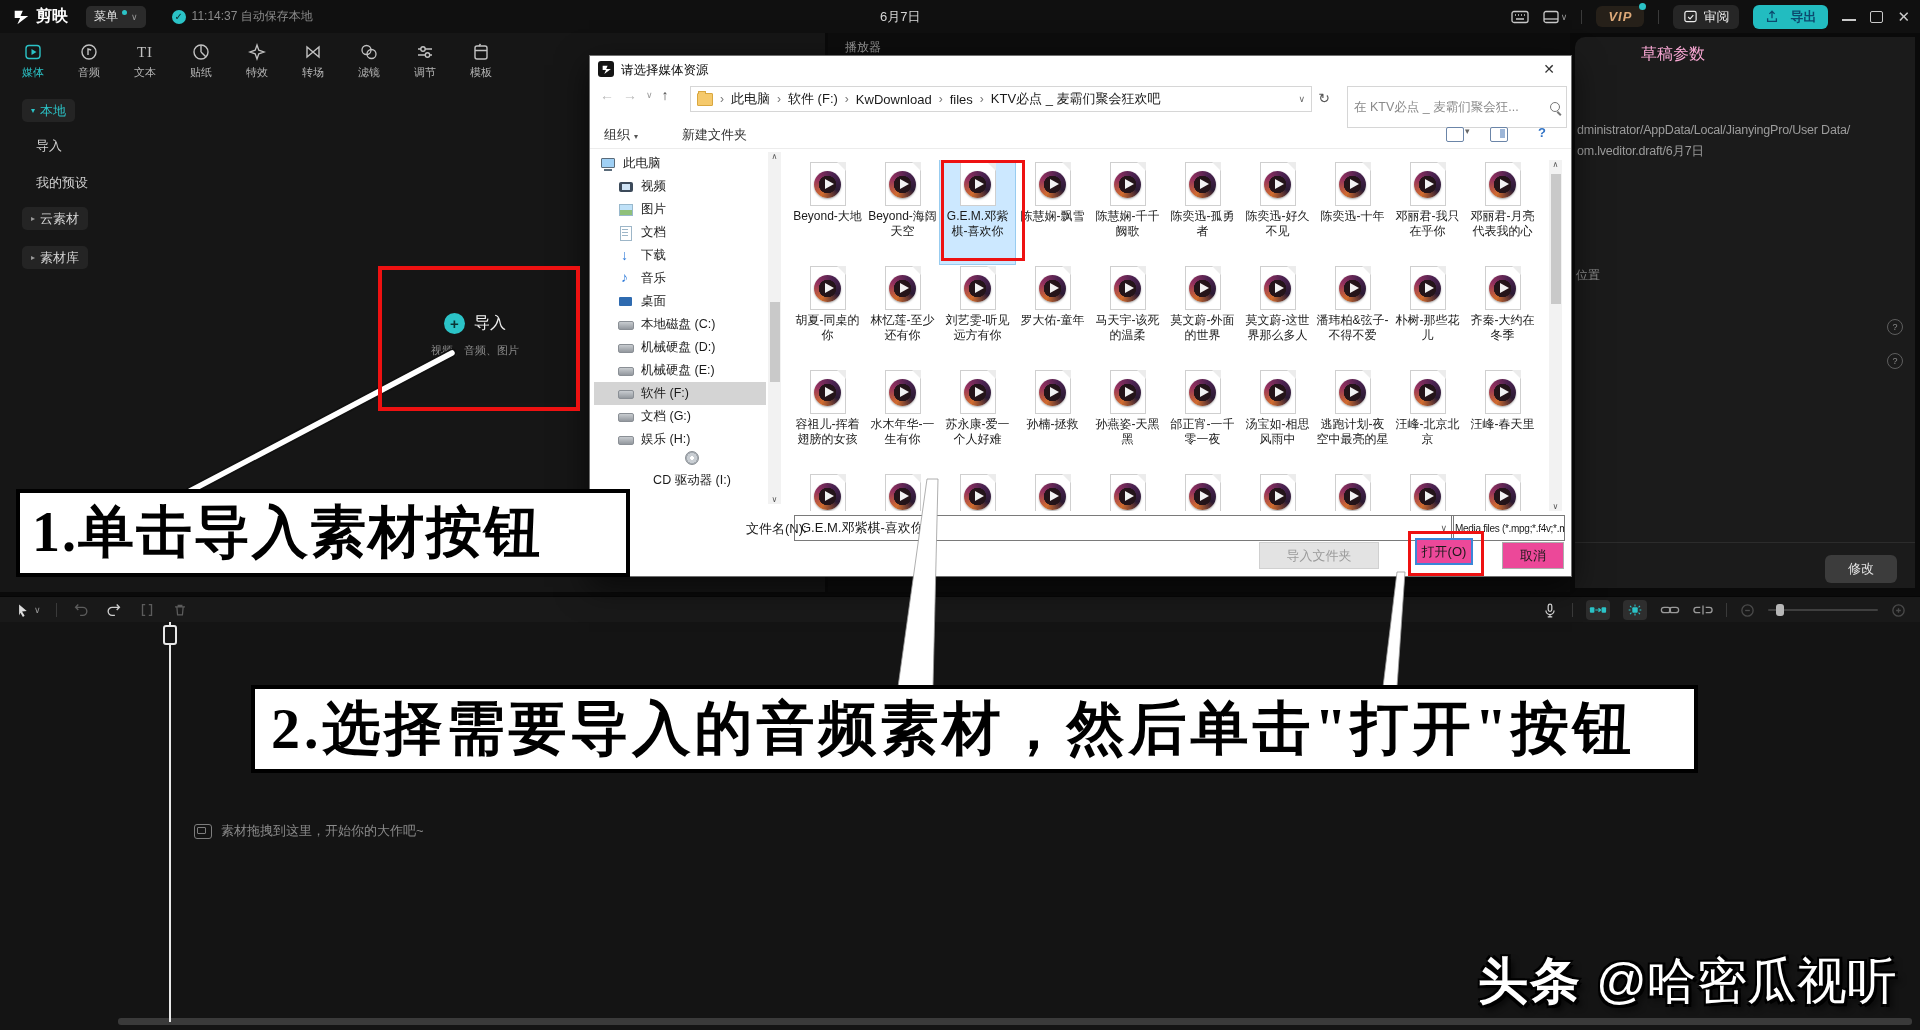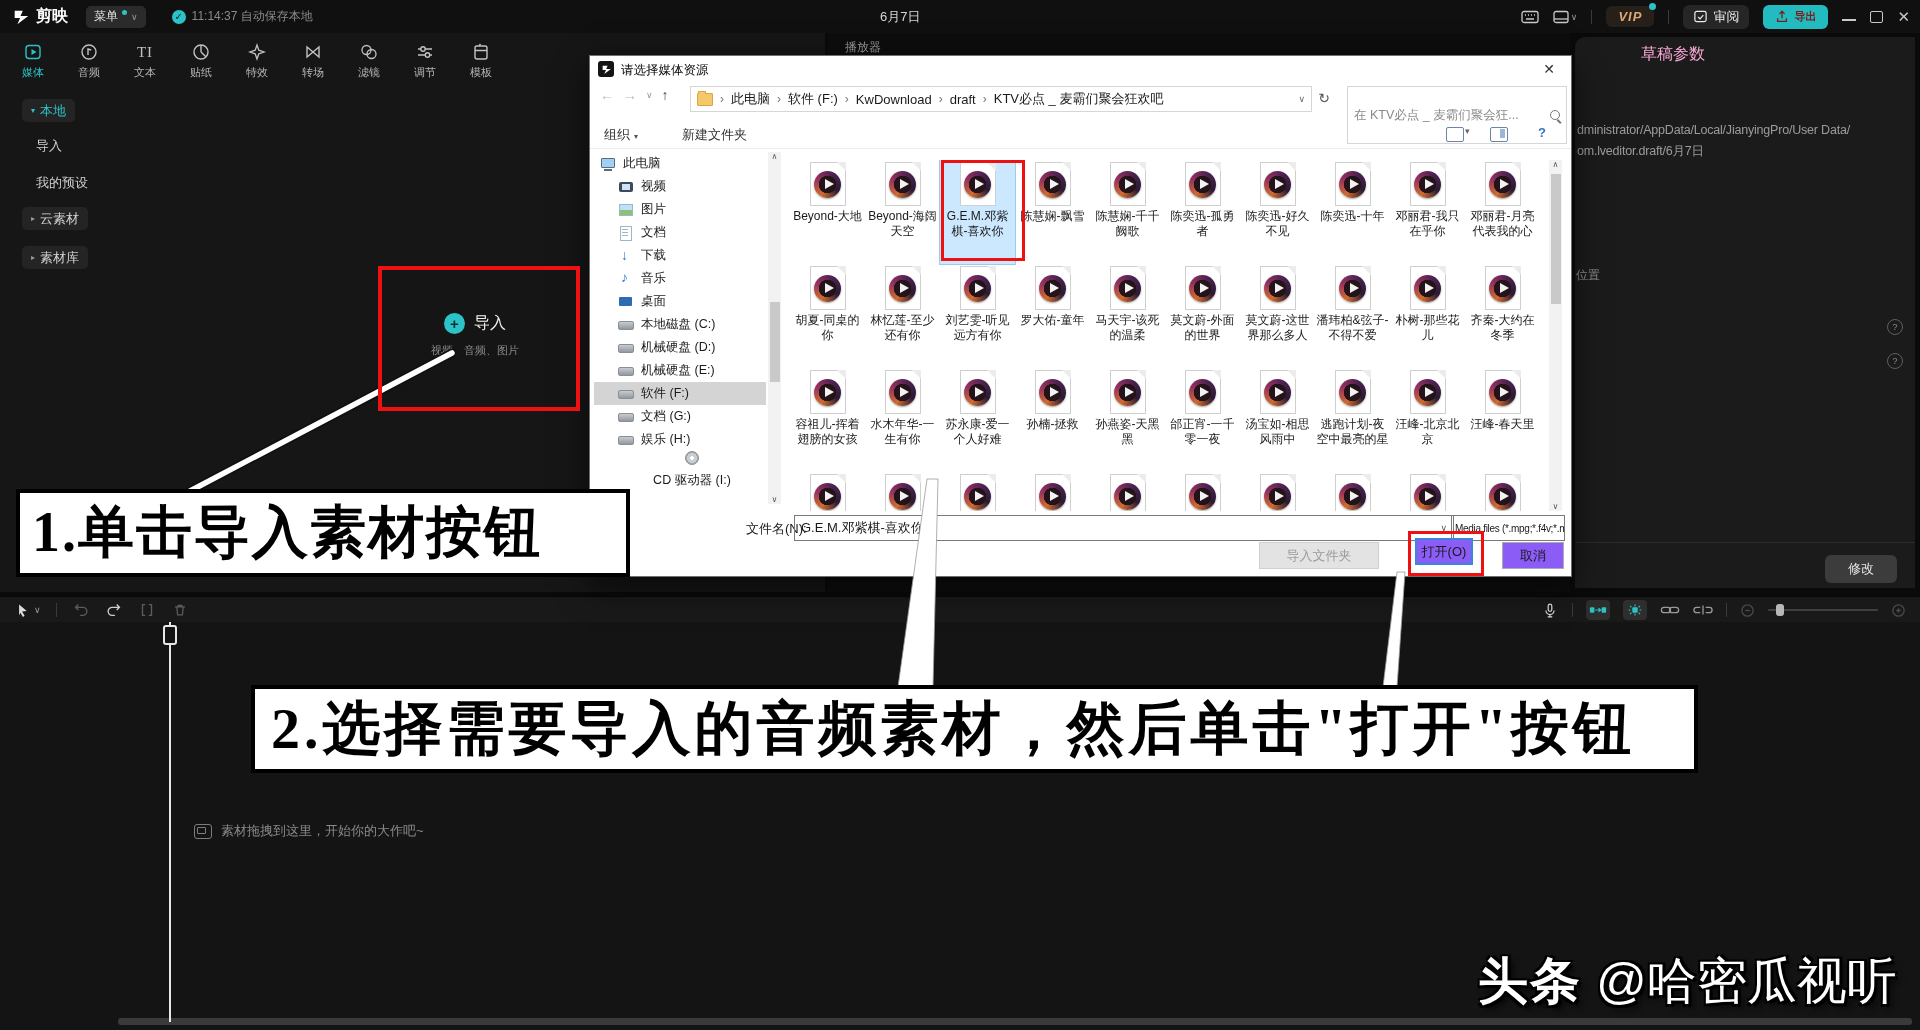--- a/index.html
+++ b/index.html
@@ -21,22 +21,22 @@
     display:flex;align-items:center;justify-content:center;font-weight:bold}
   #doc-title{left:880px;top:8px;color:#d6d6d6;font-size:13px}
   .tb-right{position:absolute;right:10px;top:0;height:33px;display:flex;align-items:center;gap:14px}
   .tb-ic{color:#c9c9c9;display:flex;align-items:center;gap:2px}
   .tb-sep{width:1px;height:14px;background:#3a3a3a}
   .vip{position:relative;background:#262019;border-radius:6px;padding:3px 12px;color:#dca878;
     font-weight:bold;font-size:13px;font-style:italic;letter-spacing:1px}
   .vip-dot{position:absolute;right:-2px;top:-3px;width:7px;height:7px;border-radius:50%;background:#2bc3c7}
   .review-btn{background:#262626;border-radius:6px;height:24px;display:flex;align-items:center;gap:5px;
     padding:0 10px;color:#ececec;font-size:13px}
-  .export-btn{background:#22bcc0;border-radius:6px;height:24px;display:flex;align-items:center;gap:5px;
-    padding:0 12px;color:#7f1d1d;font-size:11px;font-weight:bold}
+  .export-btn{background:#22bcc0;border-radius:6px;height:24px;display:flex;align-items:center;gap:11px;
+    padding:0 12px;color:#0c4a6e;font-size:13px;font-weight:bold}
   .win-min{width:14px;height:2px;background:#c9c9c9;margin-top:6px}
   .win-restore{width:11px;height:10px;border:1.5px solid #c9c9c9;border-radius:2px}
   .win-close{color:#c9c9c9;font-size:15px;line-height:1}
 
   
   #media-panel{left:0;top:33px;width:825px;height:559px;background:#161616}
   #ribbon{display:flex;gap:10px;padding:6px 0 0 10px}
   .rtab{width:46px;display:flex;flex-direction:column;align-items:center;gap:2px;color:#c2c2c2;padding:2px 0}
   .rtab .rtlabel{font-size:11px;color:#b5b5b5}
   .rtab.active,.rtab.active .rtlabel{color:#2bc3c7}
@@ -116,21 +116,21 @@
     display:flex;align-items:center;padding-left:6px;overflow:hidden}
   .folder-ic{width:14px;height:11px;background:#f5c96b;border:1px solid #d9a73f;border-radius:1px;position:relative;flex:none}
   .folder-ic::before{content:"";position:absolute;left:0;top:-3px;width:6px;height:2px;background:#f5c96b;
     border:1px solid #d9a73f;border-bottom:none;border-radius:1px 1px 0 0}
   .bc-sep{color:#777;margin:0 7px;font-size:12px}
   .bc-seg{white-space:nowrap;color:#1a1a1a}
   .addr-chev{margin-left:auto;margin-right:6px;color:#666;font-size:9px}
   .refresh-btn{position:absolute;left:722px;top:4px;width:24px;height:24px;display:flex;align-items:center;
     justify-content:center;color:#555;font-size:14px}
   .search-box{position:absolute;left:757px;top:4px;width:206px;height:24px;border:1px solid #d6d6d6;display:flex;
-    align-items:center;padding:16px 6px;color:#8a8a8a;white-space:nowrap;overflow:hidden;font-size:12.5px}
+    align-items:center;padding:8px 6px;color:#8a8a8a;white-space:nowrap;overflow:hidden;font-size:12.5px}
   .mag{margin-left:auto;width:8px;height:8px;border:1.5px solid #777;border-radius:50%;position:relative;flex:none}
   .mag::after{content:"";position:absolute;left:7px;top:8px;width:5px;height:1.5px;background:#777;transform:rotate(45deg);transform-origin:0 0}
   .dlg-toolbar{position:absolute;left:0;top:64px;width:100%;height:28px;border-bottom:1px solid #ececec}
   .org-label{position:absolute;left:14px;top:6px;color:#333}
   .org-label .tri{color:#555;font-size:8px;margin-left:4px}
   .newfolder-label{position:absolute;left:92px;top:6px;color:#333}
   .view-ic{position:absolute;left:856px;top:7px;width:16px;height:13px;border:1.5px solid #6b85a8;border-radius:2px}
   .view-ic::after{content:"▾";position:absolute;left:18px;top:-2px;color:#666;font-size:9px}
   .pane-ic{position:absolute;left:900px;top:7px;width:16px;height:13px;border:1.5px solid #6b85a8;border-radius:2px}
   .pane-ic::after{content:"";position:absolute;right:2px;top:1px;width:5px;height:9px;background:#9db6d8}
@@ -173,21 +173,21 @@
   .fname{margin-top:3px;font-size:12px;line-height:1.25;color:#1a1a1a;text-align:center;max-width:72px;word-break:break-all}
 
   
   .fn-label{position:absolute;left:156px;top:464px}
   .fn-input{position:absolute;left:204px;top:459px;width:646px;height:24px;border:1px solid #7a7a7a;
     display:flex;align-items:center;padding:0 6px;white-space:nowrap;overflow:hidden}
   .fn-input .chev{margin-left:auto;color:#555}
   .ft-select{position:absolute;left:861px;top:459px;width:106px;height:24px;border:1px solid #7a7a7a;
     display:flex;align-items:center;padding:0 3px;font-size:10px;letter-spacing:-.3px;white-space:nowrap;overflow:hidden}
   .btn{position:absolute;height:27px;display:flex;align-items:center;justify-content:center;font-size:13px;
-    background:#8b5cf6;border:1px solid #adadad;box-sizing:border-box}
+    background:#ec4899;border:1px solid #adadad;box-sizing:border-box}
   #btn-import-folder{left:669px;top:486px;width:120px;background:#e3e3e3;border-color:#d0d0d0;color:#9b9b9b}
   #btn-open{left:825px;top:482px;width:58px;border:2px solid #3a87d9}
   #btn-cancel{left:912px;top:486px;width:62px}
 
   
   .redbox{position:absolute;border:3px solid #ee1111;z-index:55;pointer-events:none}
   #red-import{left:378px;top:266px;width:194px;height:137px;border-width:4px}
   #red-file{left:941px;top:160px;width:78px;height:95px}
   #red-open{left:1408px;top:531px;width:70px;height:39px}
   #callout-svg{position:absolute;left:0;top:0;z-index:50;pointer-events:none}
@@ -466,21 +466,21 @@
       <span class="addr-box">
         <span class="folder-ic"></span>
         <span style="display:flex;align-items:center">
             <span class="bc-sep">›</span>
             <span class="bc-seg">此电脑</span>
             <span class="bc-sep">›</span>
             <span class="bc-seg">软件 (F:)</span>
             <span class="bc-sep">›</span>
             <span class="bc-seg">KwDownload</span>
             <span class="bc-sep">›</span>
-            <span class="bc-seg">draft</span>
+            <span class="bc-seg">files</span>
             <span class="bc-sep">›</span>
             <span class="bc-seg">KTV必点 _ 麦霸们聚会狂欢吧</span>
           </span>
         <span class="addr-chev">∨</span>
       </span>
       <span class="refresh-btn">↻</span>
       <span class="search-box">
         <span>在 KTV必点 _ 麦霸们聚会狂...</span>
         <span class="mag"></span>
       </span>

